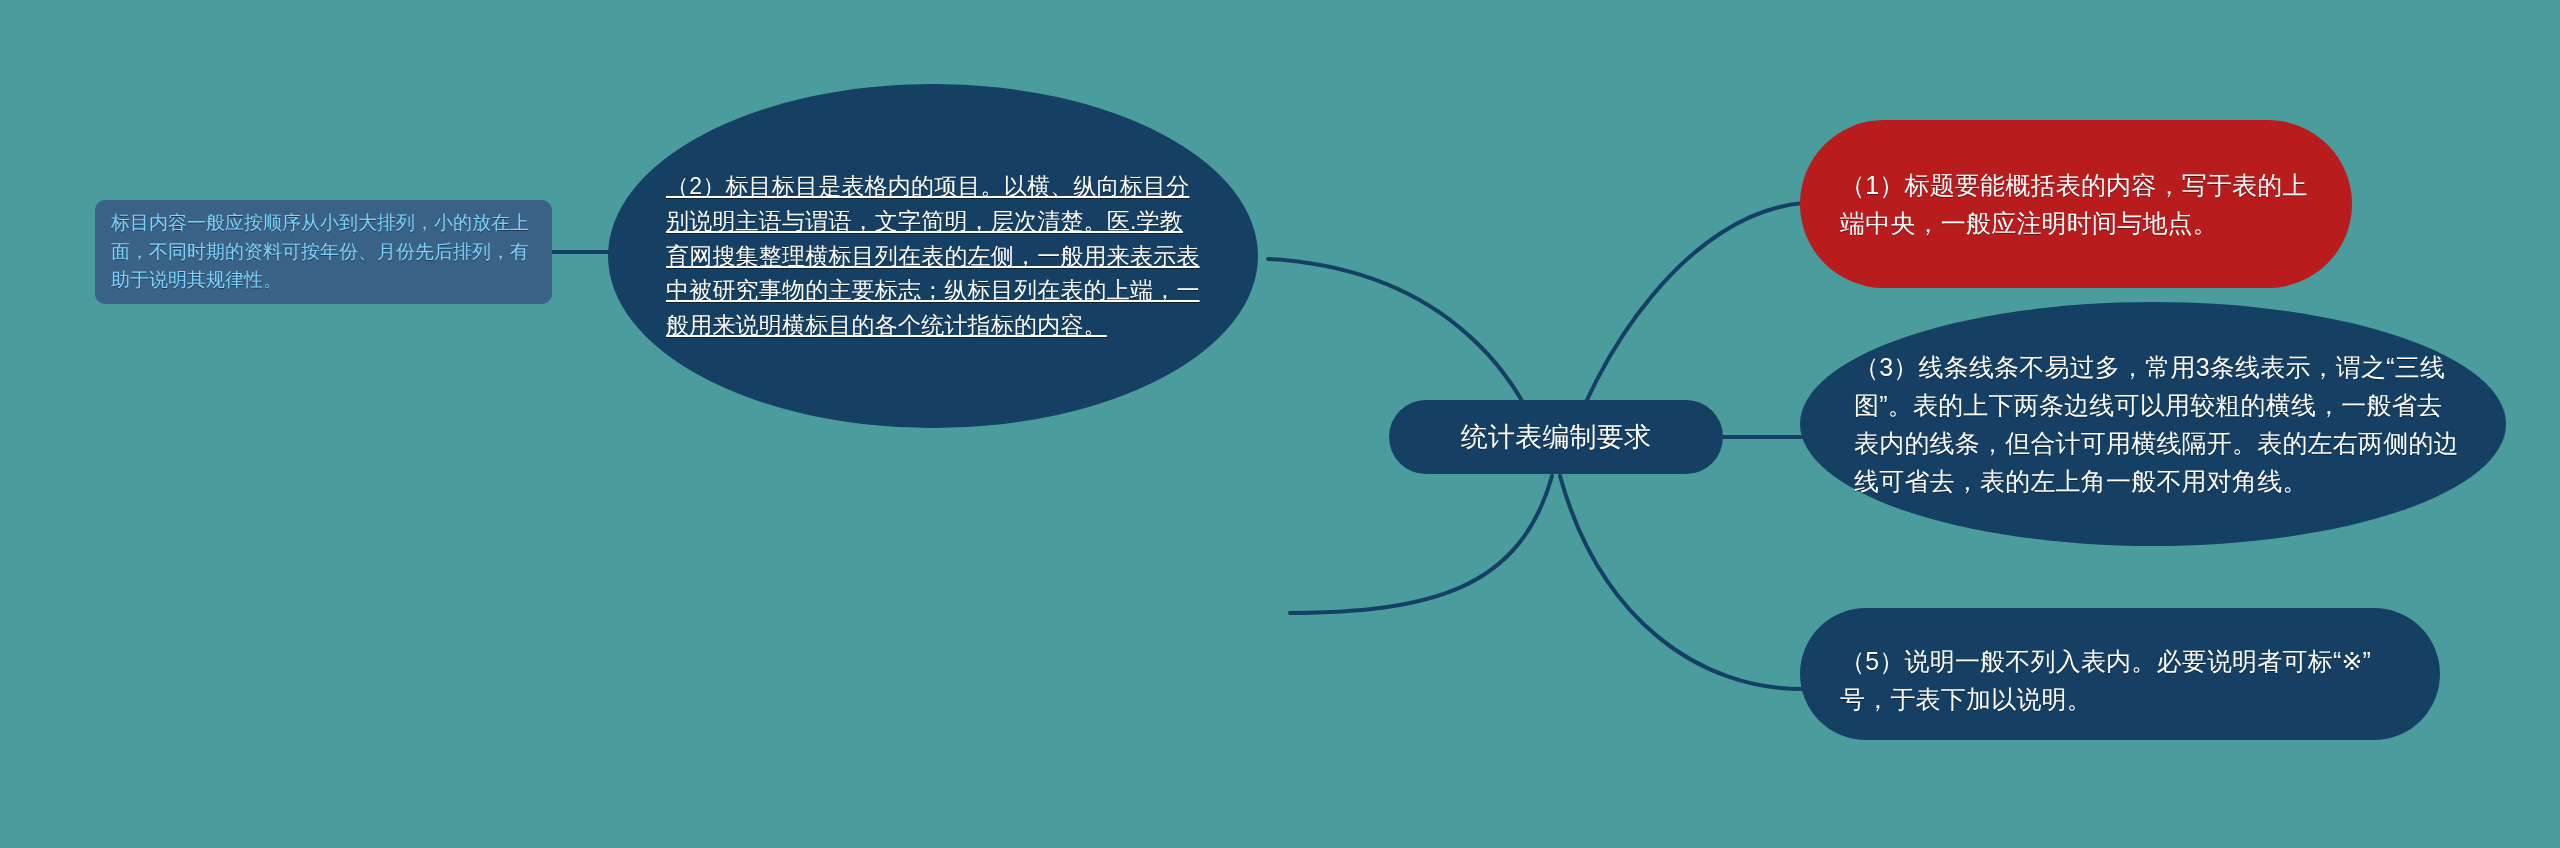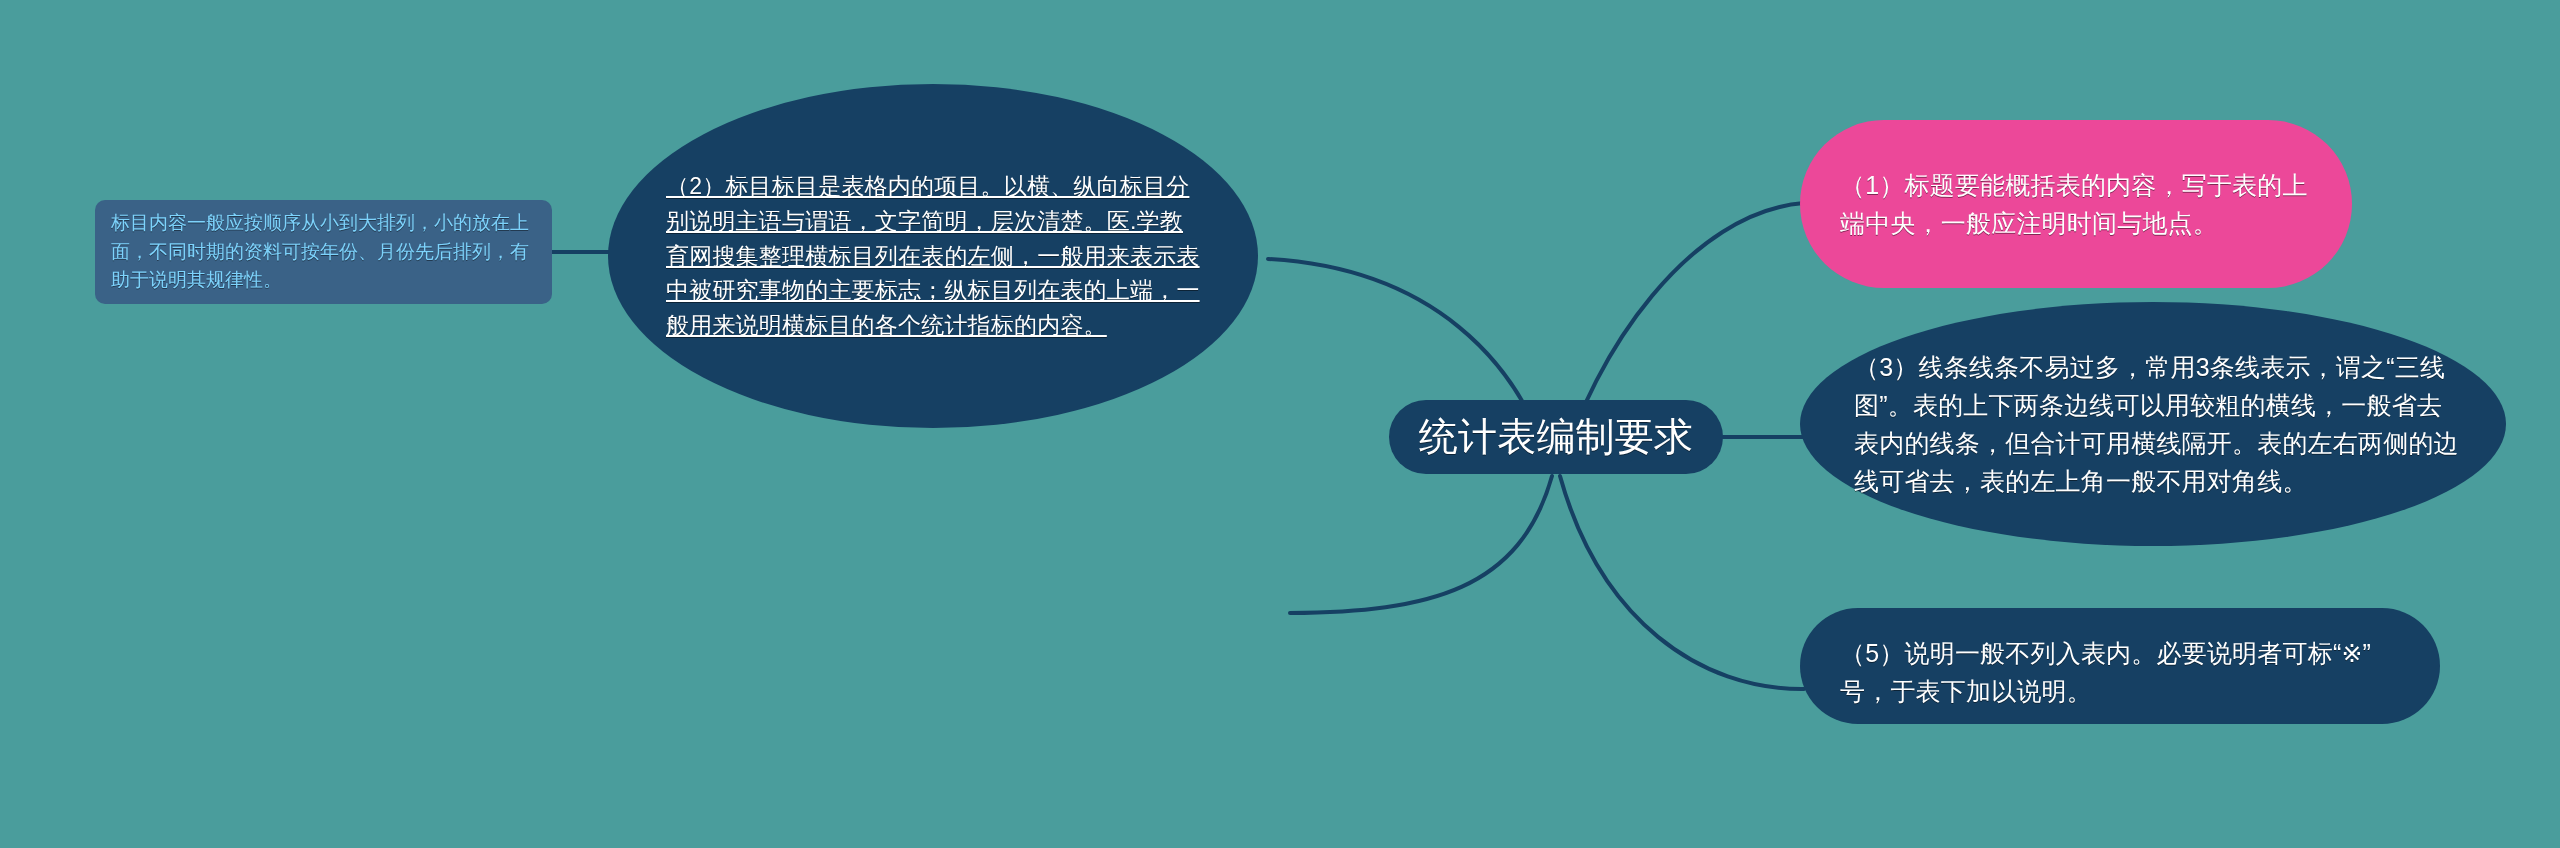--- a/index.html
+++ b/index.html
@@ -59,35 +59,35 @@
   #node-1 .txt{font-size:25px;}
 
   #node-3{
     left:1800px;top:302px;width:706px;height:244px;
     border-radius:50% / 50%;
     padding:18px 44px 18px 54px;
   }
   #node-3 .txt{font-size:25px;}
 
   #node-5{
-    left:1800px;top:608px;width:640px;height:116px;
+    left:1800px;top:608px;width:640px;height:132px;
     border-radius:76px;
     padding:14px 34px 2px 40px;
   }
   #node-5 .txt{font-size:25px;}
 
   
   #node-root{
     left:1389px;top:400px;width:334px;height:74px;
     border-radius:37px;
     z-index:3;
   }
   #node-root .txt{
     text-align:center;
-    font-size:39px;
+    font-size:27px;
     line-height:1.2;
   }
 
   
   #callout{
     position:absolute;
     left:95px;top:200px;width:457px;height:104px;
     background:#3a6287;
     border-radius:10px;
     z-index:2;
@@ -121,21 +121,21 @@
       <path d="M1723,437 L1806,437" stroke="#164063"></path>
 
       <path d="M552,252 L628,252" stroke="#164063"></path>
     </g>
   </svg>
 
   <div class="node" id="node-root" style="background: rgb(22, 64, 99);">
     <span class="txt">统计表编制要求</span>
   </div>
 
-  <div class="node" id="node-1" style="background: #ec4899;">
+  <div class="node" id="node-1" style="background: #b91c1c;">
     <span class="txt">（1）标题要能概括表的内容，写于表的上端中央，一般应注明时间与地点。</span>
   </div>
 
   <div class="node" id="node-2" style="background: rgb(22, 64, 99);">
     <span class="txt">（2）标目标目是表格内的项目。以横、纵向标目分别说明主语与谓语，文字简明，层次清楚。医.学教育网搜集整理横标目列在表的左侧，一般用来表示表中被研究事物的主要标志；纵标目列在表的上端，一般用来说明横标目的各个统计指标的内容。</span>
   </div>
 
   <div class="node" id="node-3" style="background: rgb(22, 64, 99);">
     <span class="txt">（3）线条线条不易过多，常用3条线表示，谓之“三线图”。表的上下两条边线可以用较粗的横线，一般省去表内的线条，但合计可用横线隔开。表的左右两侧的边线可省去，表的左上角一般不用对角线。</span>
   </div>

